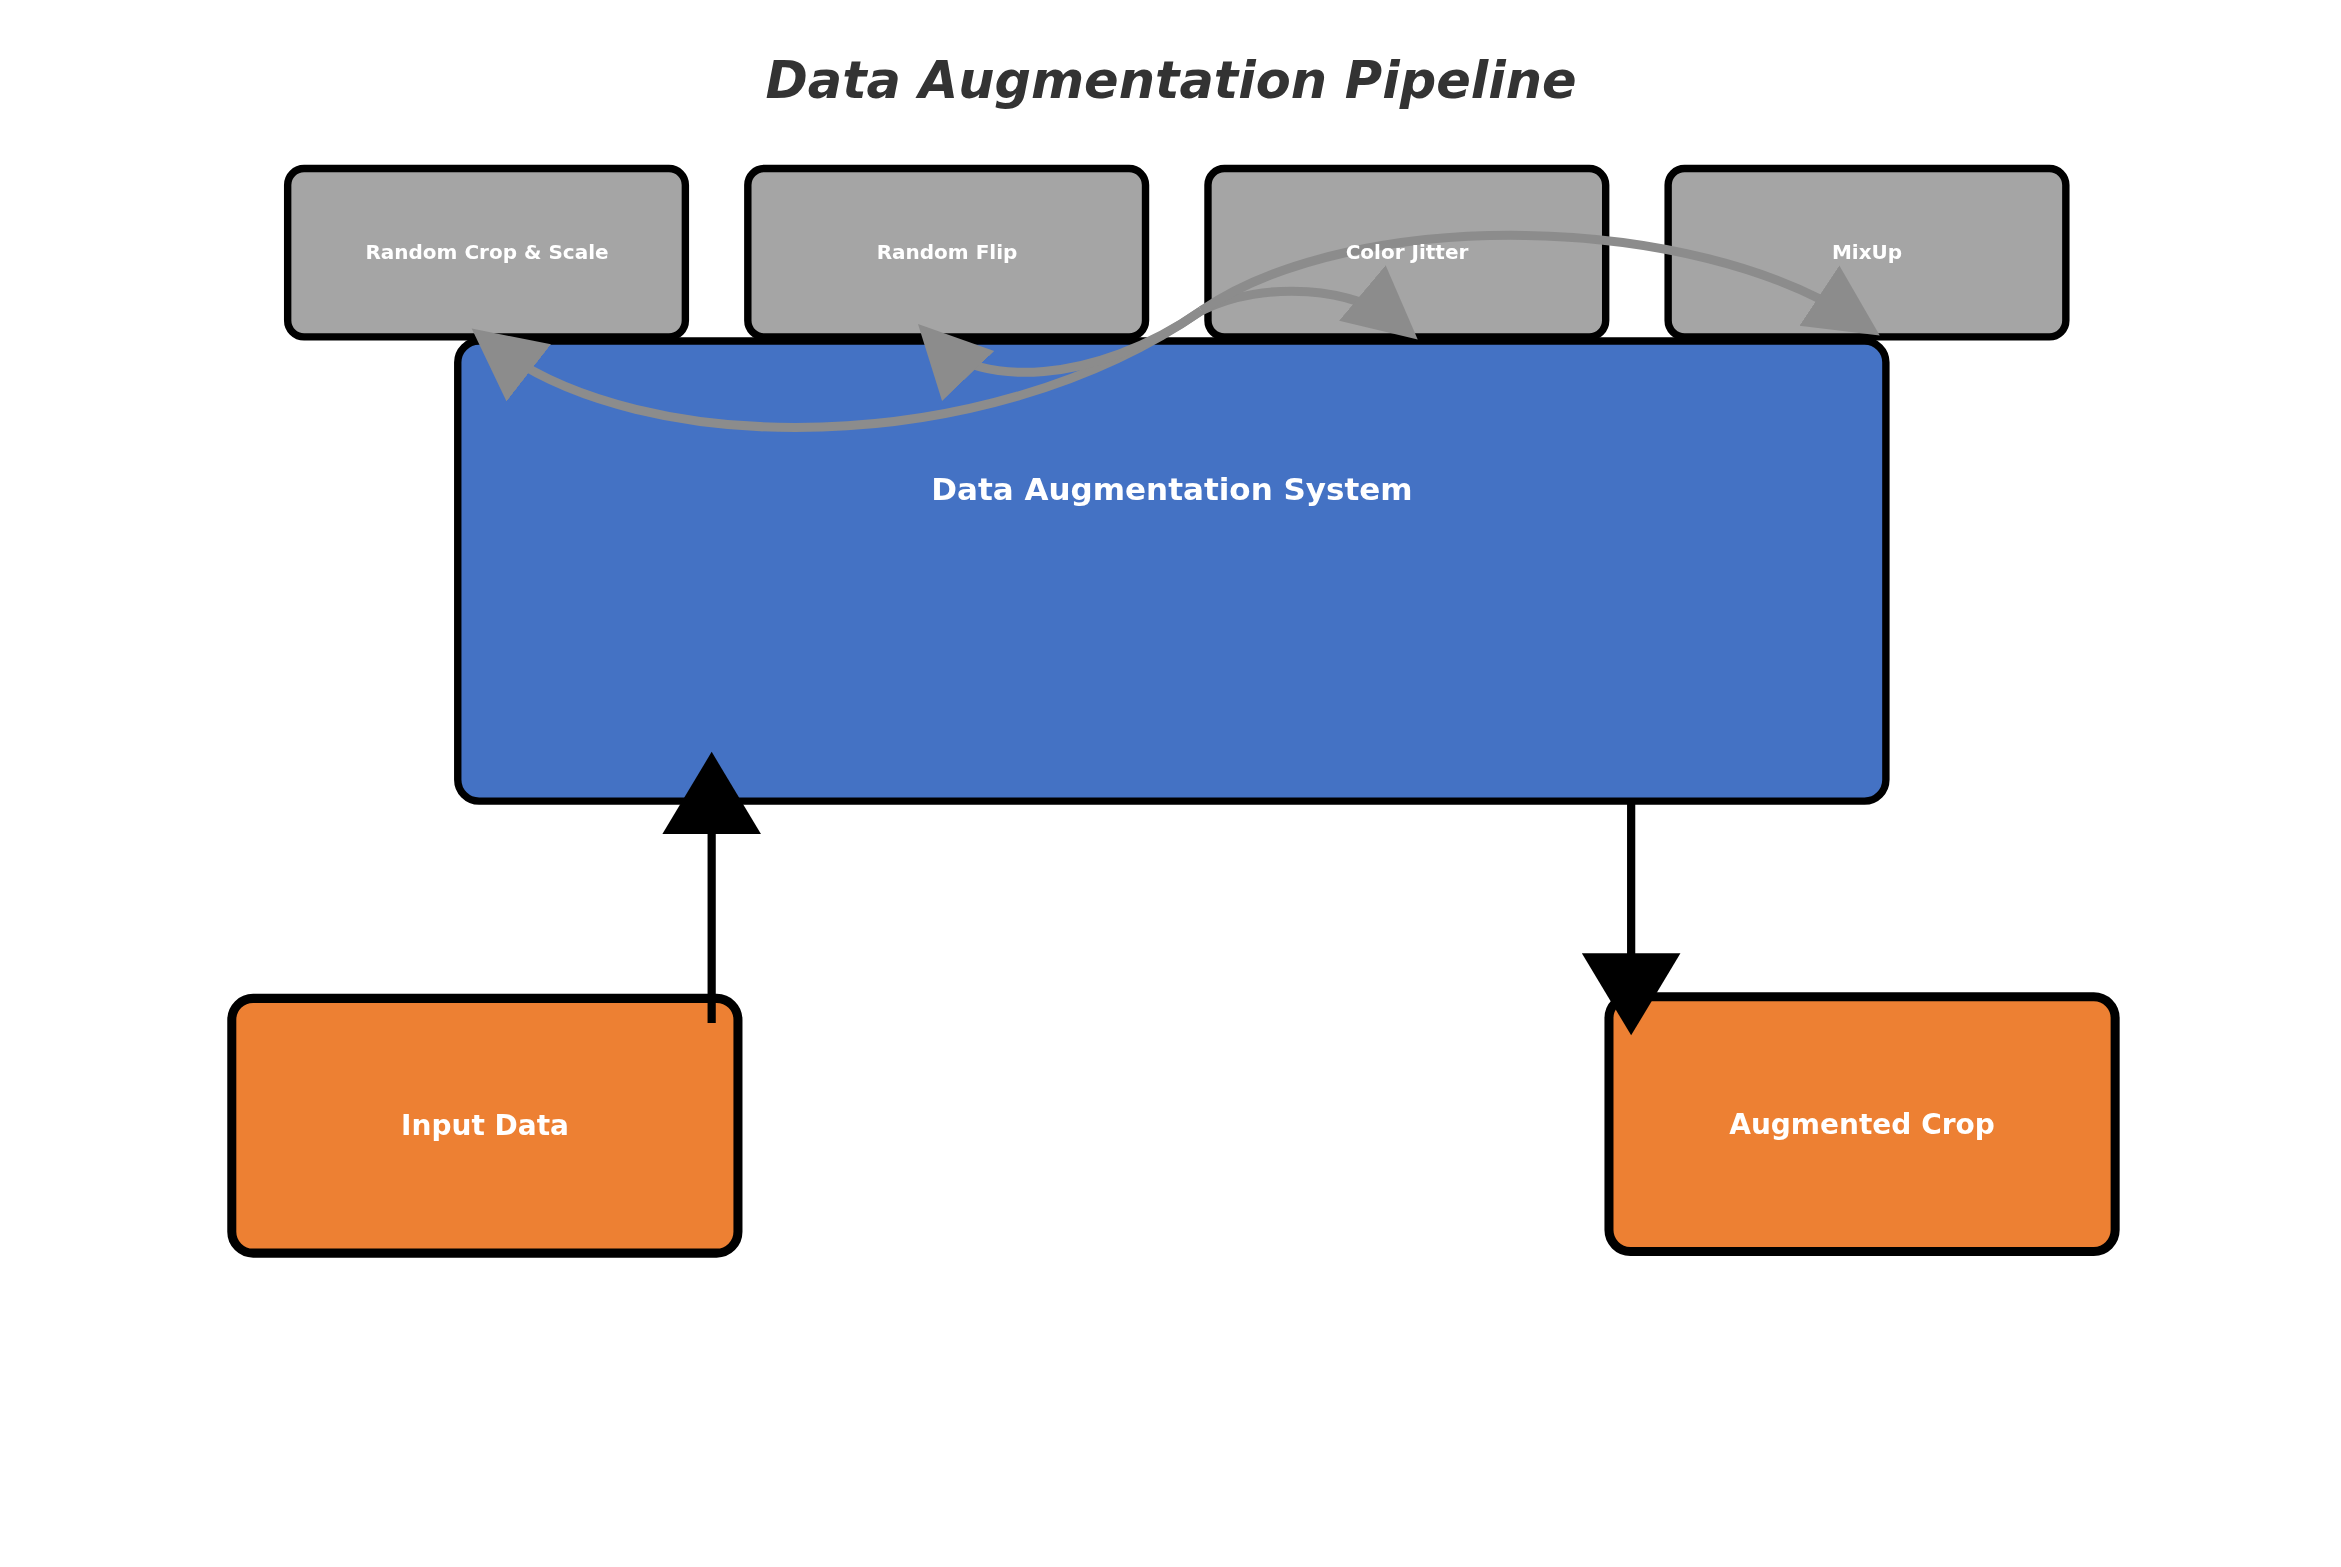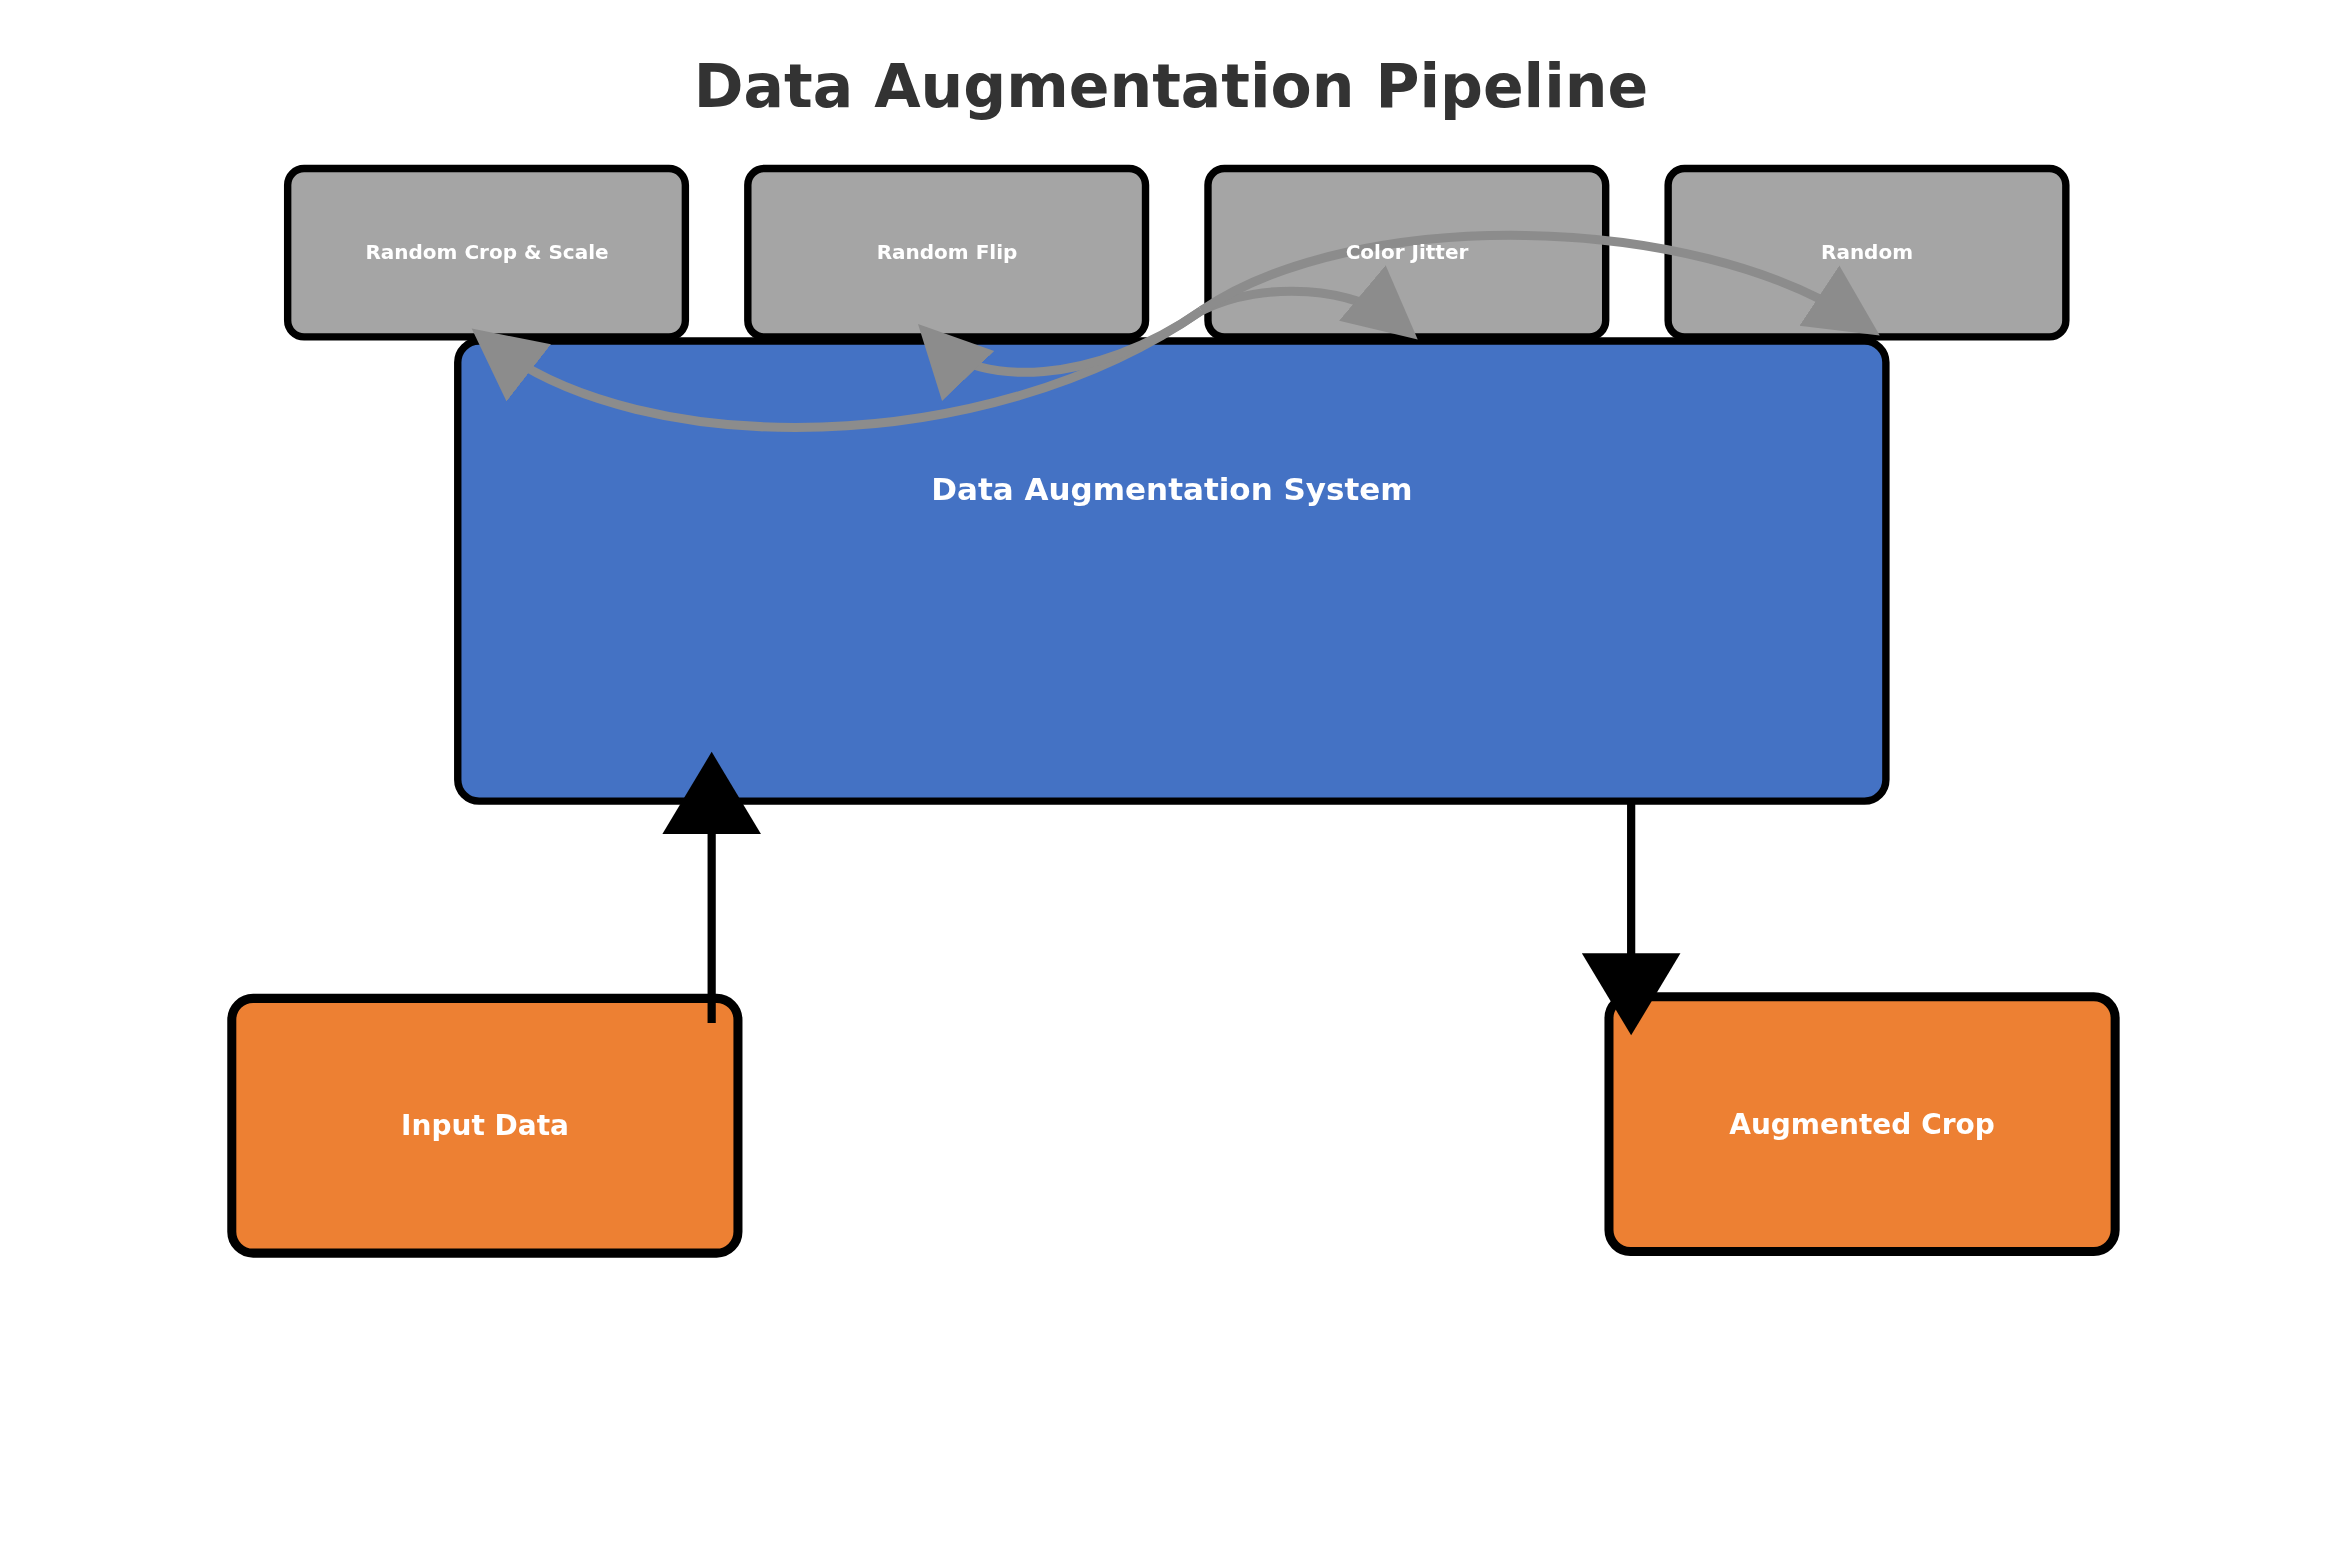--- a/index.html
+++ b/index.html
@@ -35,24 +35,25 @@
     pointer-events: none;
     text-align: center;
     font-family: "DejaVu Sans", sans-serif;
   }
   #title {
     position: absolute;
     left: 0;
     top: 51px;
     width: 2342px;
     text-align: center;
-    font-size: 60px;
+    font-size: 51px;
     font-weight: bold;
     color: #333333;
     font-family: "DejaVu Sans", sans-serif;
+    font-style: italic;
   }
   .lbl-stage { font-size: 20px; }
   .lbl-system { font-size: 31px; }
   .lbl-io { font-size: 28px; }
 </style>
 </head>
 <body>
 
 <div id="canvas">
 
@@ -86,21 +87,21 @@
     <path d="M866,1245 L866,975" fill="none" stroke="#000000" stroke-width="10" marker-end="url(#blackArrow)"></path>
     <path d="M1985,975 L1985,1200" fill="none" stroke="#000000" stroke-width="10" marker-end="url(#blackArrow)"></path>
   </svg>
 
   <div class="node-label lbl-stage" style="left:288px; top:168px; width:398px; height:168px;">Random Crop &amp; Scale</div>
 
   <div class="node-label lbl-stage" style="left:748px; top:168px; width:398px; height:168px;">Random Flip</div>
 
   <div class="node-label lbl-stage" style="left:1208px; top:168px; width:398px; height:168px;">Color Jitter</div>
 
-  <div class="node-label lbl-stage" style="left:1668px; top:168px; width:398px; height:168px;">Random</div>
+  <div class="node-label lbl-stage" style="left:1668px; top:168px; width:398px; height:168px;">MixUp</div>
 
   <div class="node-label lbl-system" style="left:458px; top:456px; width:1428px; height:66px;">Data Augmentation System</div>
 
   <div class="node-label lbl-io" style="left:232px; top:998px; width:506px; height:255px;">Input Data</div>
 
   <div class="node-label lbl-io" style="left:1609px; top:997px; width:506px; height:255px;">Augmented Crop</div>
 
 </div>
 
 

